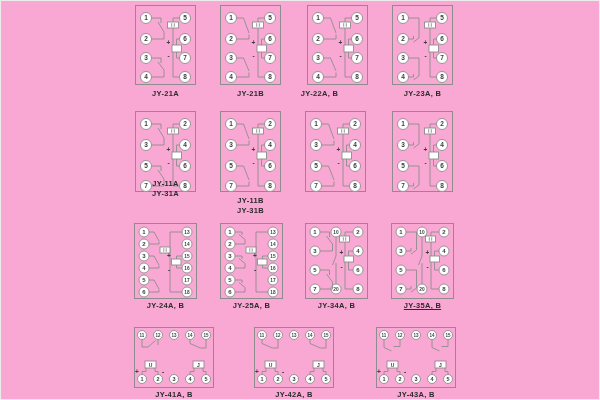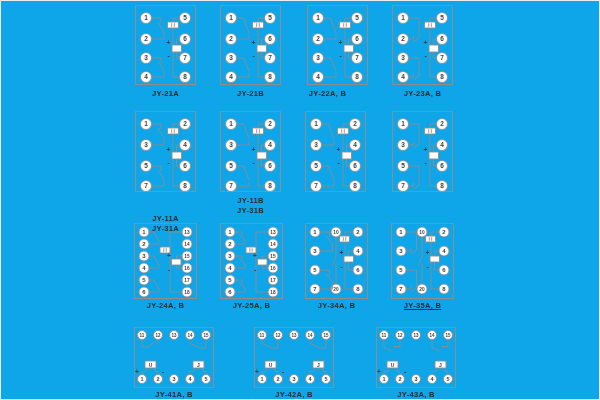--- a/index.html
+++ b/index.html
@@ -1,17 +1,17 @@
 <!DOCTYPE html>
 <html><head>
 <meta charset="utf-8">
 <style>
   html,body{margin:0;padding:0;background:#fff;}
   #sheet{
-    position:relative;width:600px;height:400px;background:#0ea5e9;
+    position:relative;width:600px;height:400px;background:#f9a8d4;
     font-family:"Liberation Sans","DejaVu Sans",sans-serif;
     overflow:hidden;border:1px solid #ececec;box-sizing:border-box;
   }
   .diagram{position:absolute;}
   .dlabel{
     position:absolute;text-align:center;font-weight:bold;font-size:7.5px;
     color:#2b2b2b;letter-spacing:0.3px;line-height:9.5px;white-space:nowrap;
   }
   svg{display:block;}
   svg text{font-family:"Liberation Sans","DejaVu Sans",sans-serif;}
@@ -109,21 +109,21 @@
         <rect x="32.5" y="17" width="11" height="6" fill="#fff" stroke="#8d8d8d" stroke-width="0.9"></rect>
         <path d="M36.68 18.2V21.8M39.32 18.2V21.8" fill="none" stroke="#8d8d8d" stroke-width="0.9"></path>
         <path d="M44.5 34H41.5V40M41.5 47V53H44.5" fill="none" stroke="#8d8d8d" stroke-width="0.9"></path>
         <rect x="37" y="40" width="9.5" height="7" fill="#fff" stroke="#8d8d8d" stroke-width="0.9"></rect>
         <text x="33.5" y="39.5" text-anchor="middle" font-size="6.5" fill="#3c3c3c" font-weight="bold">+</text>
         <text x="33.5" y="53" text-anchor="middle" font-size="6.5" fill="#3c3c3c" font-weight="bold">-</text>
         <path d="M16.5 13H23.5L29 28M16.5 34H29V29.5" fill="none" stroke="#8d8d8d" stroke-width="0.9"></path>
         <path d="M16.5 53H23.5L29 66M16.5 72H29V67.5" fill="none" stroke="#8d8d8d" stroke-width="0.9"></path>
       </svg>
     </div>
-    <div class="dlabel" style="left: 296px; top: 88px; width: 61px;">
+    <div class="dlabel" style="left: 288px; top: 88px; width: 61px;">
       <div>JY-22A, B</div>
     </div>
     <div class="diagram" style="left: 391px; top: 4px;">
       <svg width="61" height="80" viewBox="0 0 61 80">
         <rect x="0.5" y="0.5" width="60" height="79" fill="none" stroke="#8d8d8d" stroke-width="1"></rect>
         <circle cx="11" cy="13" r="5.5" fill="#fff" stroke="#8d8d8d" stroke-width="0.9"></circle>
         <text x="11" y="15.34" text-anchor="middle" font-size="6.5" fill="#3c3c3c" font-weight="bold">1</text>
         <circle cx="50" cy="13" r="5.5" fill="#fff" stroke="#8d8d8d" stroke-width="0.9"></circle>
         <text x="50" y="15.34" text-anchor="middle" font-size="6.5" fill="#3c3c3c" font-weight="bold">5</text>
         <circle cx="11" cy="34" r="5.5" fill="#fff" stroke="#8d8d8d" stroke-width="0.9"></circle>
@@ -175,21 +175,21 @@
         <rect x="32.5" y="17" width="11" height="6" fill="#fff" stroke="#8d8d8d" stroke-width="0.9"></rect>
         <path d="M36.68 18.2V21.8M39.32 18.2V21.8" fill="none" stroke="#8d8d8d" stroke-width="0.9"></path>
         <path d="M44.5 34H41.5V41M41.5 48V55H44.5" fill="none" stroke="#8d8d8d" stroke-width="0.9"></path>
         <rect x="37" y="41" width="9.5" height="7" fill="#fff" stroke="#8d8d8d" stroke-width="0.9"></rect>
         <text x="33.5" y="40.5" text-anchor="middle" font-size="6.5" fill="#3c3c3c" font-weight="bold">+</text>
         <text x="33.5" y="54" text-anchor="middle" font-size="6.5" fill="#3c3c3c" font-weight="bold">-</text>
         <path d="M16.5 13H26V18M16.5 34H29V27L23 17" fill="none" stroke="#8d8d8d" stroke-width="0.9"></path>
         <path d="M16.5 55H26V60M16.5 75H29V68L23 59" fill="none" stroke="#8d8d8d" stroke-width="0.9"></path>
       </svg>
     </div>
-    <div class="dlabel" style="left: 134px; top: 213px; width: 61px; text-align: center;">
+    <div class="dlabel" style="left: 134px; top: 178px; width: 61px; text-align: center;">
       <div>JY-11A</div>
       <div>JY-31A</div>
     </div>
     <div class="diagram" style="left: 219px; top: 110px;">
       <svg width="61" height="81" viewBox="0 0 61 81">
         <rect x="0.5" y="0.5" width="60" height="80" fill="none" stroke="#8d8d8d" stroke-width="1"></rect>
         <circle cx="11" cy="13" r="5.5" fill="#fff" stroke="#8d8d8d" stroke-width="0.9"></circle>
         <text x="11" y="15.34" text-anchor="middle" font-size="6.5" fill="#3c3c3c" font-weight="bold">1</text>
         <circle cx="50" cy="13" r="5.5" fill="#fff" stroke="#8d8d8d" stroke-width="0.9"></circle>
         <text x="50" y="15.34" text-anchor="middle" font-size="6.5" fill="#3c3c3c" font-weight="bold">2</text>

